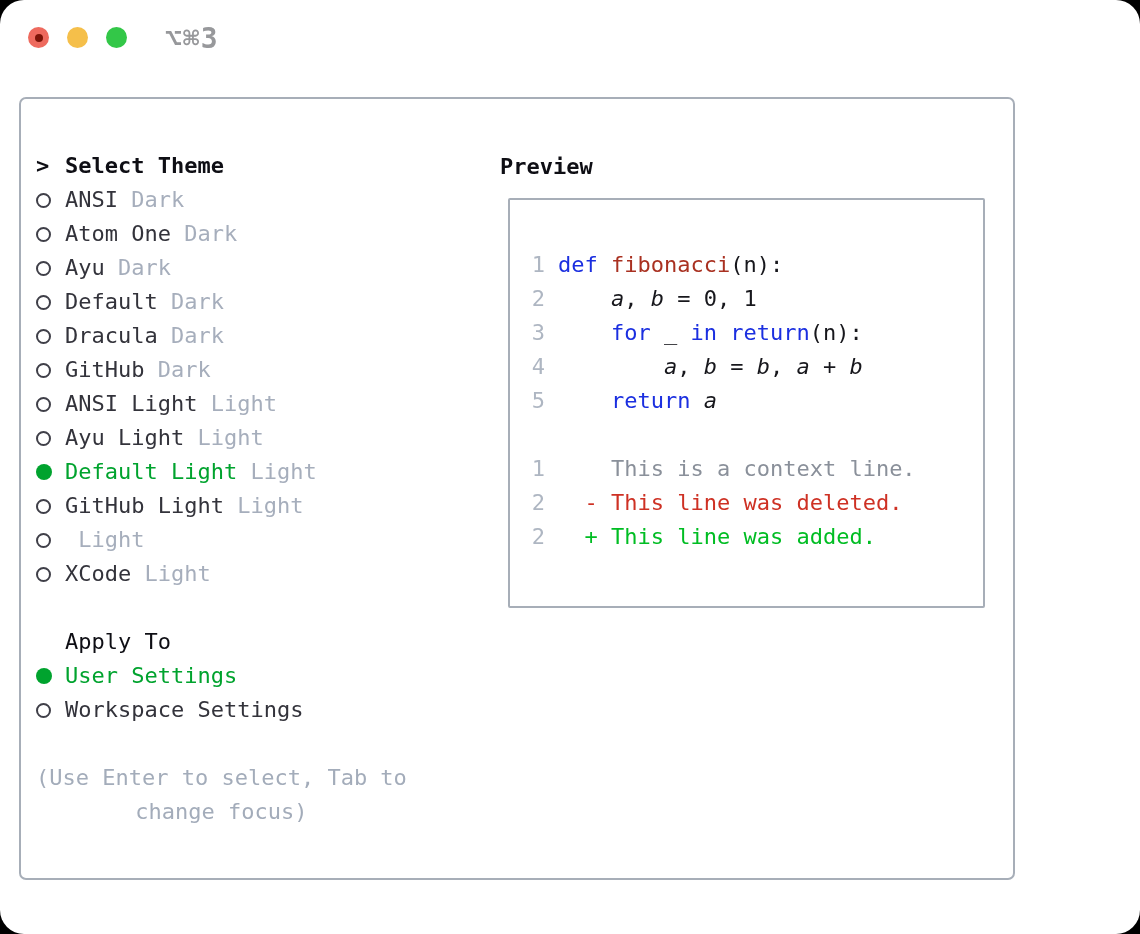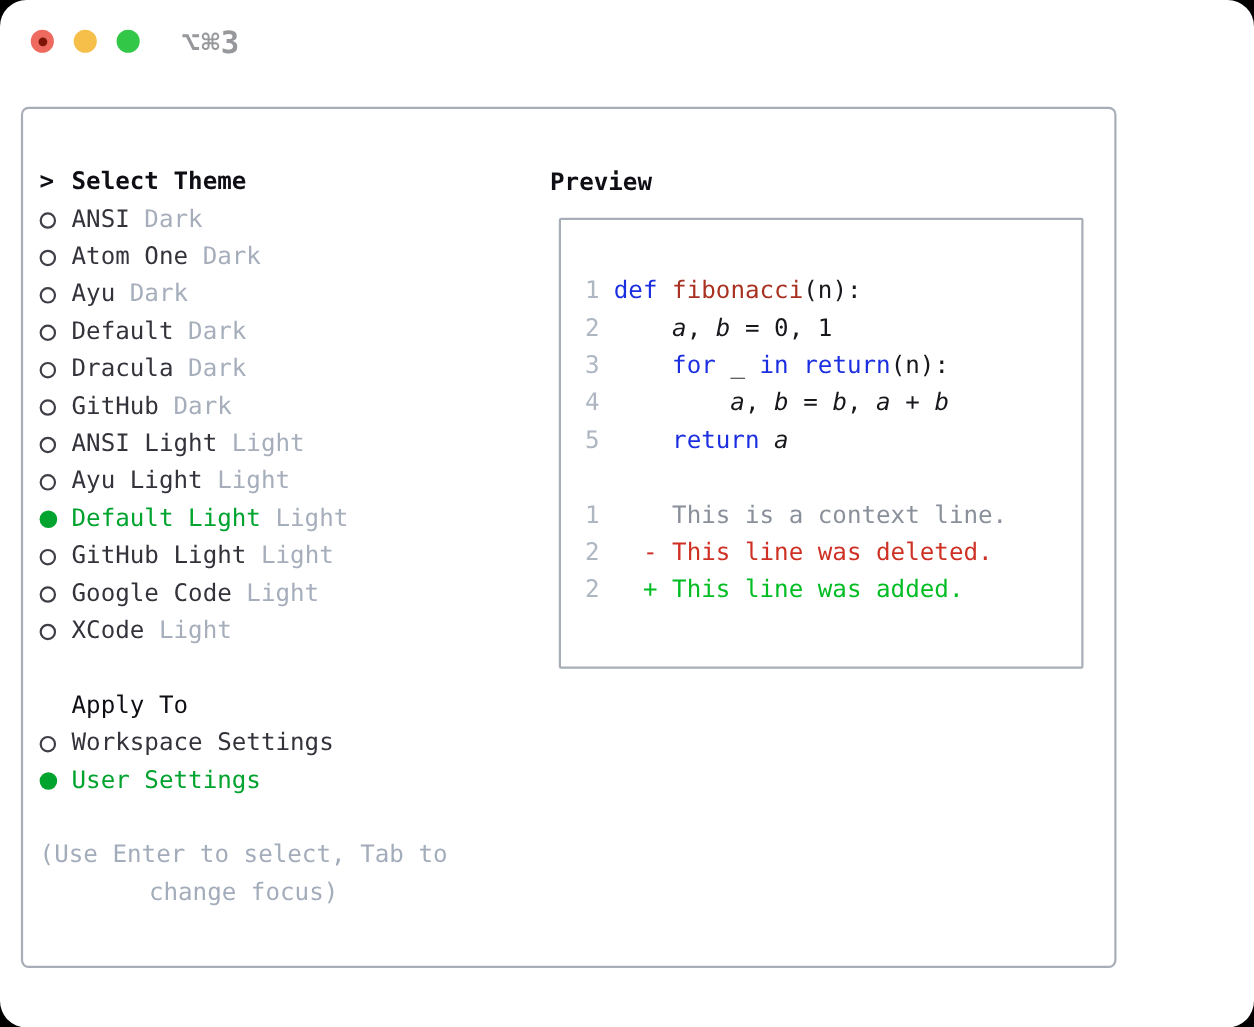--- a/index.html
+++ b/index.html
@@ -91,34 +91,34 @@
           <div class="row"><span class="marker"><span class="circle"></span></span><span class="nm">ANSI</span><span class="variant"> Dark</span></div>
           <div class="row"><span class="marker"><span class="circle"></span></span><span class="nm">Atom One</span><span class="variant"> Dark</span></div>
           <div class="row"><span class="marker"><span class="circle"></span></span><span class="nm">Ayu</span><span class="variant"> Dark</span></div>
           <div class="row"><span class="marker"><span class="circle"></span></span><span class="nm">Default</span><span class="variant"> Dark</span></div>
           <div class="row"><span class="marker"><span class="circle"></span></span><span class="nm">Dracula</span><span class="variant"> Dark</span></div>
           <div class="row"><span class="marker"><span class="circle"></span></span><span class="nm">GitHub</span><span class="variant"> Dark</span></div>
           <div class="row"><span class="marker"><span class="circle"></span></span><span class="nm">ANSI Light</span><span class="variant"> Light</span></div>
           <div class="row"><span class="marker"><span class="circle"></span></span><span class="nm">Ayu Light</span><span class="variant"> Light</span></div>
           <div class="row"><span class="marker"><span class="circle sel"></span></span><span class="nm selected">Default Light</span><span class="variant"> Light</span></div>
           <div class="row"><span class="marker"><span class="circle"></span></span><span class="nm">GitHub Light</span><span class="variant"> Light</span></div>
-          <div class="row"><span class="marker"><span class="circle"></span></span><span class="nm">Google Code</span><span class="variant"> Light</span></div>
+          <div class="row"><span class="marker"><span class="circle"></span></span><span class="variant"> Light</span></div>
           <div class="row"><span class="marker"><span class="circle"></span></span><span class="nm">XCode</span><span class="variant"> Light</span></div>
         </div>
 
       <div class="spacer"></div>
 
       <div class="row">
         <span class="marker"></span>
         <span class="apply-hdr">Apply To</span>
       </div>
 
       <div id="apply-list">
+          <div class="row"><span class="marker"><span class="circle sel"></span></span><span class="nm selected">User Settings</span></div>
           <div class="row"><span class="marker"><span class="circle"></span></span><span class="nm">Workspace Settings</span></div>
-          <div class="row"><span class="marker"><span class="circle sel"></span></span><span class="nm selected">User Settings</span></div>
         </div>
 
       <div class="hint">(Use Enter to select, Tab to
 change focus)</div>
     </div>
 
     <div class="preview-label">Preview</div>
     <div class="preview-box">
       <div id="code-lines">
           <div class="cl">

